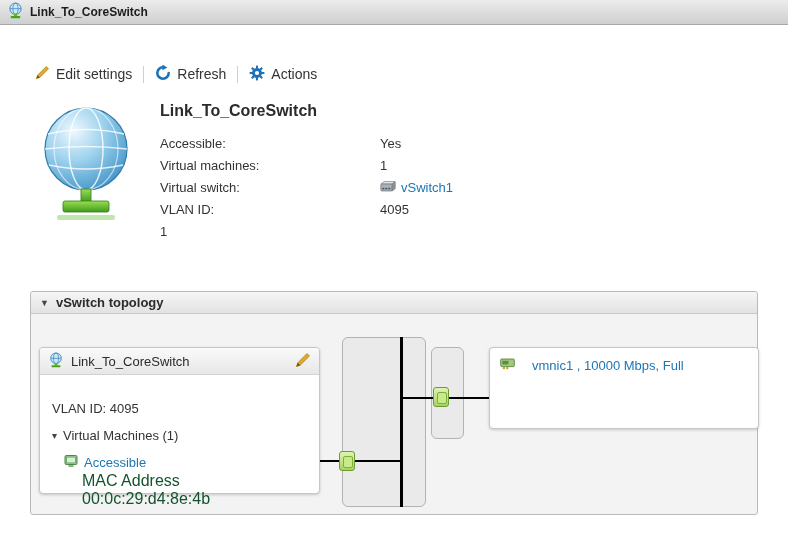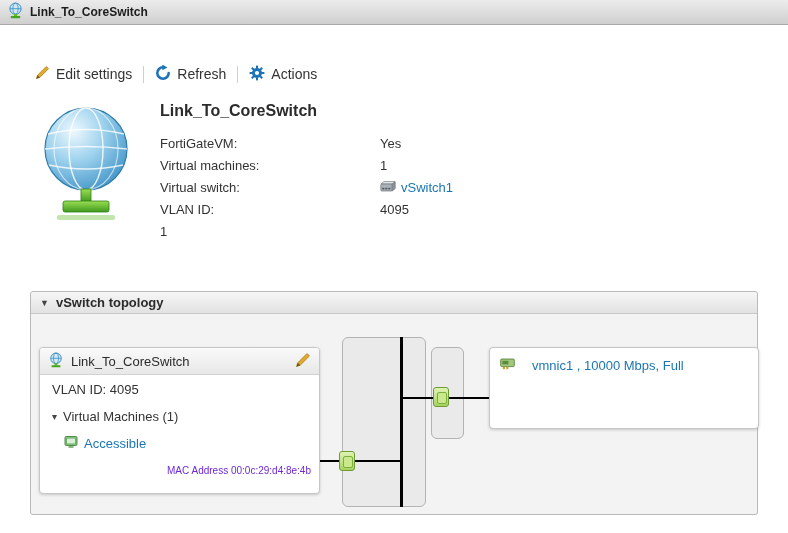--- a/index.html
+++ b/index.html
@@ -61,25 +61,25 @@
     position:absolute; background:#fff; border:1px solid #c6c6c6;
     border-radius:4px; box-shadow:0 1px 3px rgba(0,0,0,0.18);
   }
   .topo-box-header {
     height:27px; background:linear-gradient(#fafafa,#e7e7e7);
     border-bottom:1px solid #d2d2d2; border-radius:3px 3px 0 0;
     display:flex; align-items:center; gap:7px; padding:0 8px; font-size:13px;
     color:#2b2b2b;
   }
   .pg-box { left:8px; top:33px; width:281px; height:147px; }
-  .pg-box-content { padding:1px 8px 0 8px; }
+  .pg-box-content { padding:20px 8px 0 8px; }
   .pg-row { height:27px; display:flex; align-items:center; gap:6px; }
   .indent-1 { padding-left:4px; }
   .indent-2 { padding-left:16px; }
-  .indent-3 { padding-left:34px; font-size:10px; color:#6d28d9;justify-content:flex-end; }
+  .indent-3 { padding-left:34px; font-size:16px; color:#14532d;justify-content:flex-end; }
   .tree-tri { font-size:10px; color:#444; cursor:pointer; }
   .hdr-spacer { flex:1; }
   .hdr-pencil { cursor:pointer; }
 
   .phys-box { left:458px; top:33px; width:270px; height:82px; }
   .phys-row { display:flex; align-items:center; gap:17px; padding:10px 0 0 10px; }
 
   .vswitch-rect {
     position:absolute; left:311px; top:23px; width:84px; height:170px;
     background:#eaeaea; border:1px solid #b3b3b3; border-radius:6px;
@@ -185,21 +185,21 @@
     <rect x="55" y="85" width="10" height="13" fill="url(#grn)" stroke="#2e7d14" stroke-width="0.8"></rect>
     <rect x="37" y="97" width="46" height="11" rx="2" fill="url(#grn)" stroke="#2e7d14" stroke-width="0.8"></rect>
     <rect x="31" y="111" width="58" height="5" rx="2" fill="#8fce6a" opacity="0.55"></rect>
   </svg>
 </span>
 
 <div class="page-title">Link_To_CoreSwitch</div>
 
 <div class="prop-grid">
   <div class="prop-row">
-    <span class="prop-label">FortiGateVM:</span>
+    <span class="prop-label">Accessible:</span>
     <span class="prop-value">Yes</span>
   </div>
   <div class="prop-row">
     <span class="prop-label">Virtual machines:</span>
     <span class="prop-value">1</span>
   </div>
   <div class="prop-row">
     <span class="prop-label">Virtual switch:</span>
     <span class="prop-value">
       <span>

